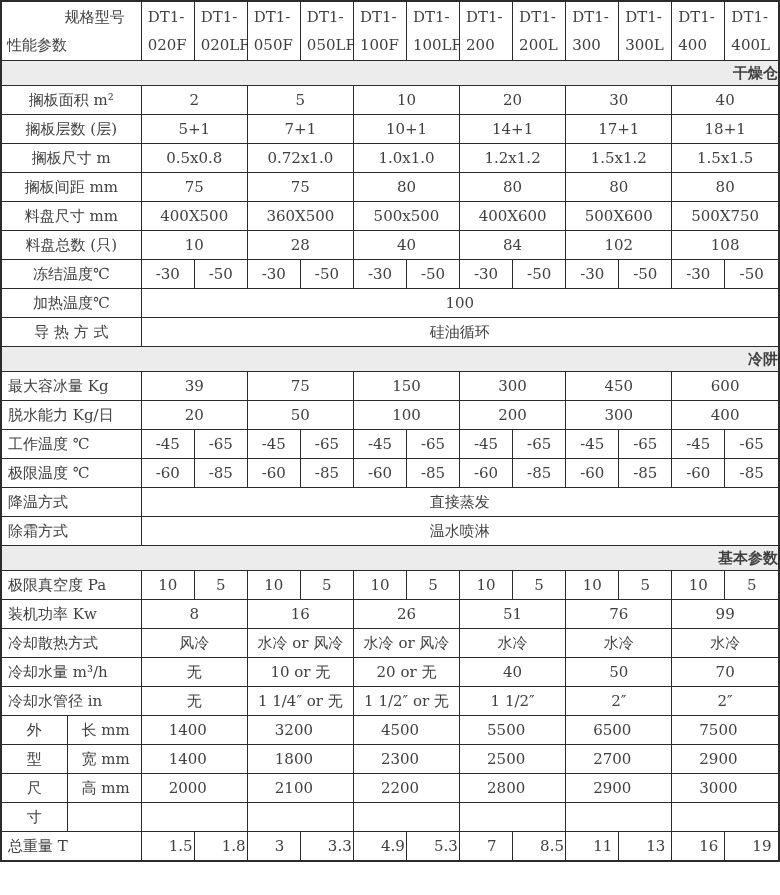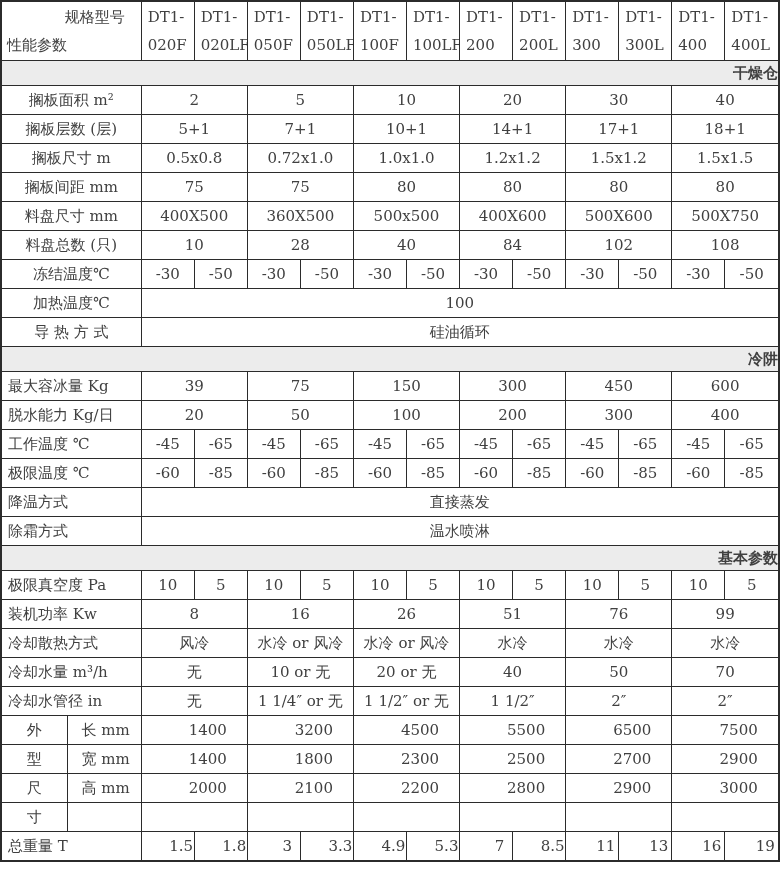--- a/index.html
+++ b/index.html
@@ -32,21 +32,21 @@
     background:#ececec;
     text-align:right;
     padding-left:112px;
     height:24px;
     line-height:24px;
     font-weight:bold;
   }
   .row-label{text-align:center;}
   .left-label{text-align:left;padding-left:6px;margin-top:6px;}
   .val{text-align:center;}
-  .left-val{text-align:center;padding-left:27px;}
+  .left-val{text-align:left;padding-left:27px;}
   .dim-char{text-align:center;}
   .sub-label{text-align:left;padding-left:14px;}
 </style>
 </head>
 <body>
 
 <div class="wrap">
   <table>
     <colgroup>
       <col style="width:66px">

